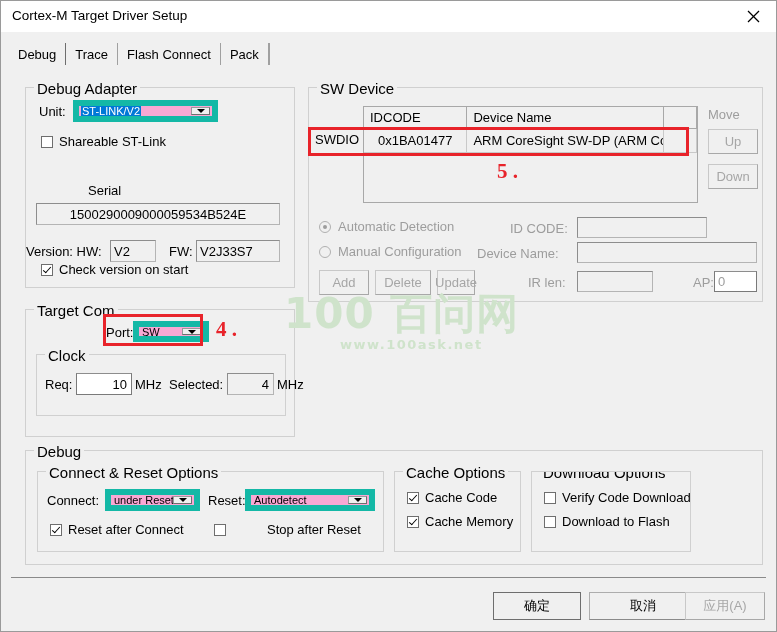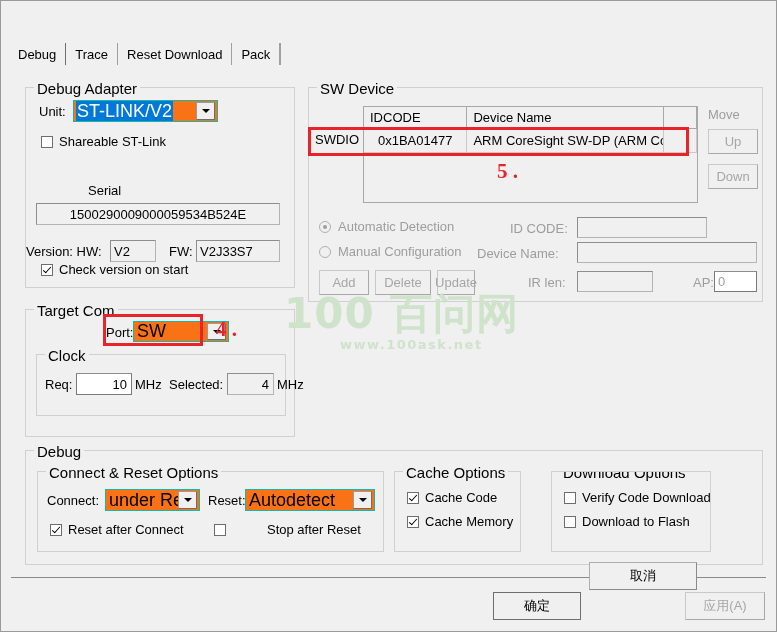--- a/index.html
+++ b/index.html
@@ -108,24 +108,24 @@
     border-top: 1px solid #8d8d8d;
     border-left: 1px solid #8d8d8d;
   }
   .field.dis { color: #9d9d9d; }
   .field.right { justify-content: flex-end; padding-right: 4px; }
   .field.center { justify-content: center; }
 
   .combo {
     position: absolute;
     box-sizing: border-box;
-    background: #f97316;
-    border: 1px solid #14b8a6;
-    display: flex; align-items: center;
-    font-size: 18px;
+    background: #f9a8d4;
+    border: 6px solid #14b8a6;
+    display: flex; align-items: center;
+    font-size: 11px;
     overflow: hidden;
   }
   .combo .cval {
     flex: 1 1 auto;
     padding: 0 3px;
     white-space: nowrap;
     overflow: hidden;
   }
   .combo .cval.sel {
     background: #0078d7;
@@ -316,30 +316,39 @@
     position: absolute;
     background: #8a8a8a;
     height: 1px;
   }
 </style>
 </head>
 <body>
 
 <div id="app">
 
+  <div class="titlebar">
+    <div class="title-text">Cortex-M Target Driver Setup</div>
+    <div class="close-btn">
+      <svg width="13" height="13" viewBox="0 0 13 13">
+        <line x1="1" y1="1" x2="12" y2="12" stroke="#000" stroke-width="1.2"></line>
+        <line x1="12" y1="1" x2="1" y2="12" stroke="#000" stroke-width="1.2"></line>
+      </svg>
+    </div>
+  </div>
 
   <div class="tabstrip">
     <div class="tab active">
       <span>Debug</span>
     </div>
     <div class="tab">
       <span>Trace</span>
     </div>
     <div class="tab">
-      <span>Reset Download</span>
+      <span>Flash Connect</span>
     </div>
     <div class="tab">
       <span>Pack</span>
     </div>
     <div class="tab-end"></div>
   </div>
 
   <div class="group" style="left:24px; top:86px; width:270px; height:201px;">
     <div class="glabel">Debug Adapter</div>
 
@@ -368,21 +377,21 @@
     <div class="chk" style="left:15px; top:174px;">
       <span class="box checked"></span>
       <span>Check version on start</span>
     </div>
   </div>
 
   <div class="group" style="left:24px; top:308px; width:270px; height:128px;">
     <div class="glabel">Target Com</div>
 
     <div class="lbl" style="left:80px; top:15px;">Port:</div>
-    <div class="combo" style="left:107px; top:11px; width:96px; height:21px;">
+    <div class="combo" style="left:107px; top:11px; width:76px; height:21px;">
       <div class="cval">SW</div>
       <div class="carrow">
           <i></i>
         </div>
     </div>
 
     <div class="group" style="left:10px; top:44px; width:250px; height:62px;">
       <div class="glabel">Clock</div>
       <div class="lbl" style="left:8px; top:22px;">Req:</div>
       <div class="field right" style="left:39px; top:18px; width:56px; height:22px;">10</div>
@@ -477,37 +486,37 @@
       <div class="chk" style="left:12px; top:18px;">
         <span class="box checked"></span>
         <span>Cache Code</span>
       </div>
       <div class="chk" style="left:12px; top:42px;">
         <span class="box checked"></span>
         <span>Cache Memory</span>
       </div>
     </div>
 
-    <div class="group" style="left:505px; top:20px; width:160px; height:81px; overflow:hidden;margin-left:20px;">
+    <div class="group" style="left:505px; top:20px; width:160px; height:81px; overflow:hidden;">
       <div class="glabel">Download Options</div>
       <div class="chk" style="left:12px; top:18px;">
         <span class="box"></span>
         <span>Verify Code Download</span>
       </div>
       <div class="chk" style="left:12px; top:42px;">
         <span class="box"></span>
         <span>Download to Flash</span>
       </div>
     </div>
   </div>
 
   <div class="sep" style="left:10px; top:576px; width:755px;"></div>
 
   <div class="btn default" style="left:492px; top:591px; width:88px; height:28px;">确定</div>
-  <div class="btn" style="left:588px; top:561px; width:108px; height:28px;">取消</div>
+  <div class="btn" style="left:588px; top:591px; width:108px; height:28px;">取消</div>
   <div class="btn dis" style="left:684px; top:591px; width:80px; height:28px;">应用(A)</div>
 
   <div class="watermark">
     <div class="wm-top">100 百问网</div>
     <div class="wm-bot">www.100ask.net</div>
   </div>
 
   <div class="redbox" style="left:102px; top:313px; width:100px; height:32px;"></div>
   <div class="rednum" style="left:215px; top:316px;">4 .</div>
 

